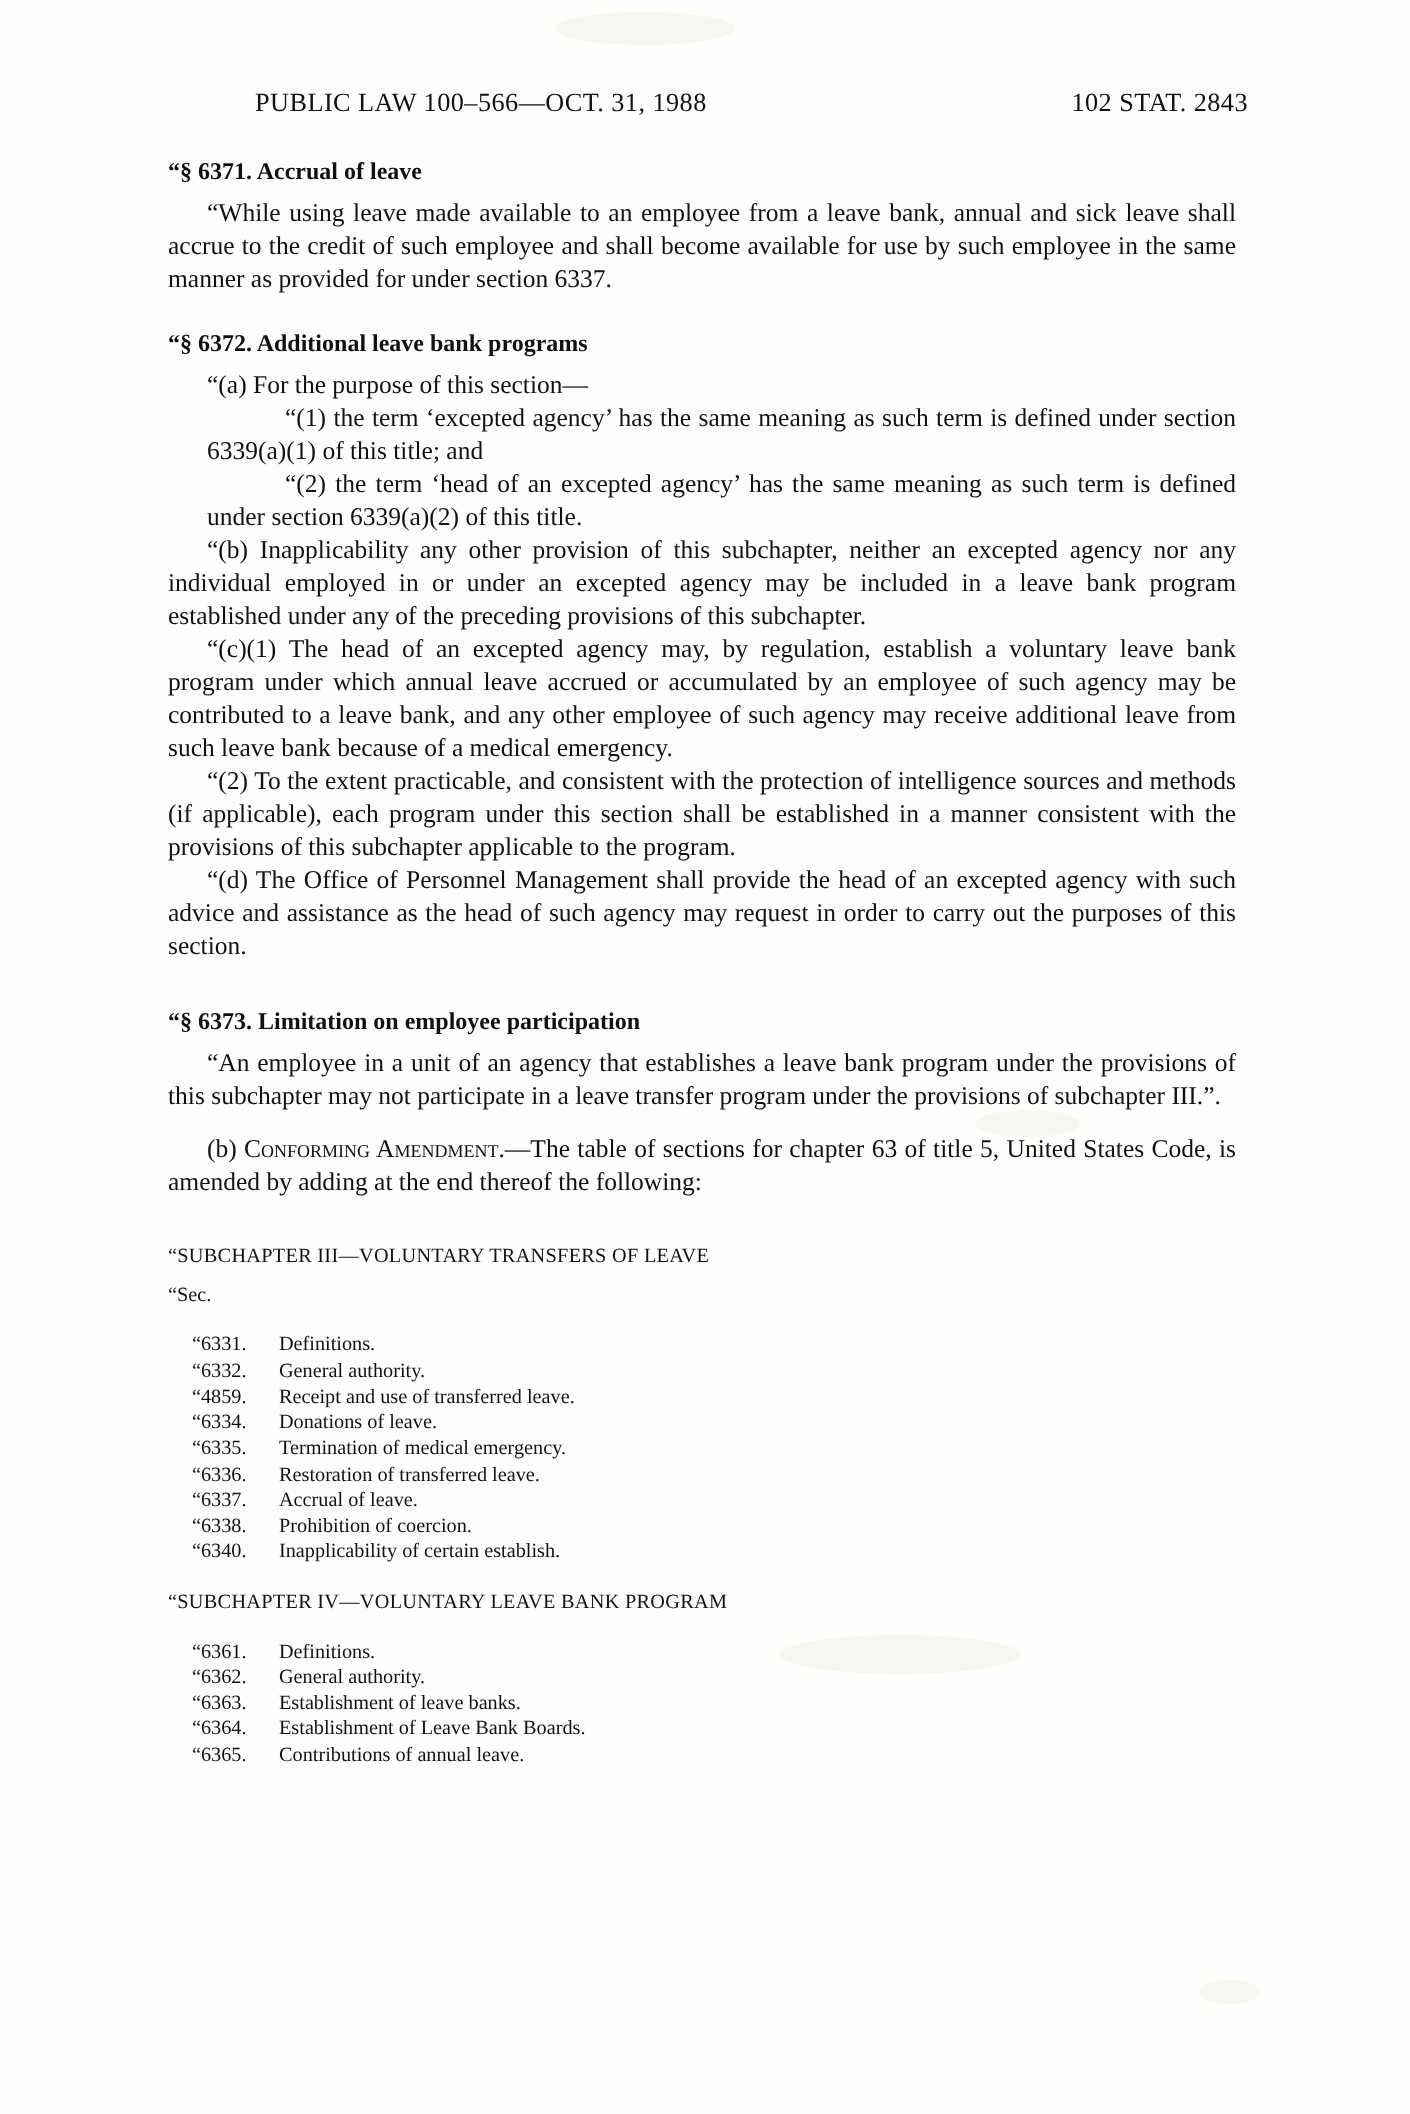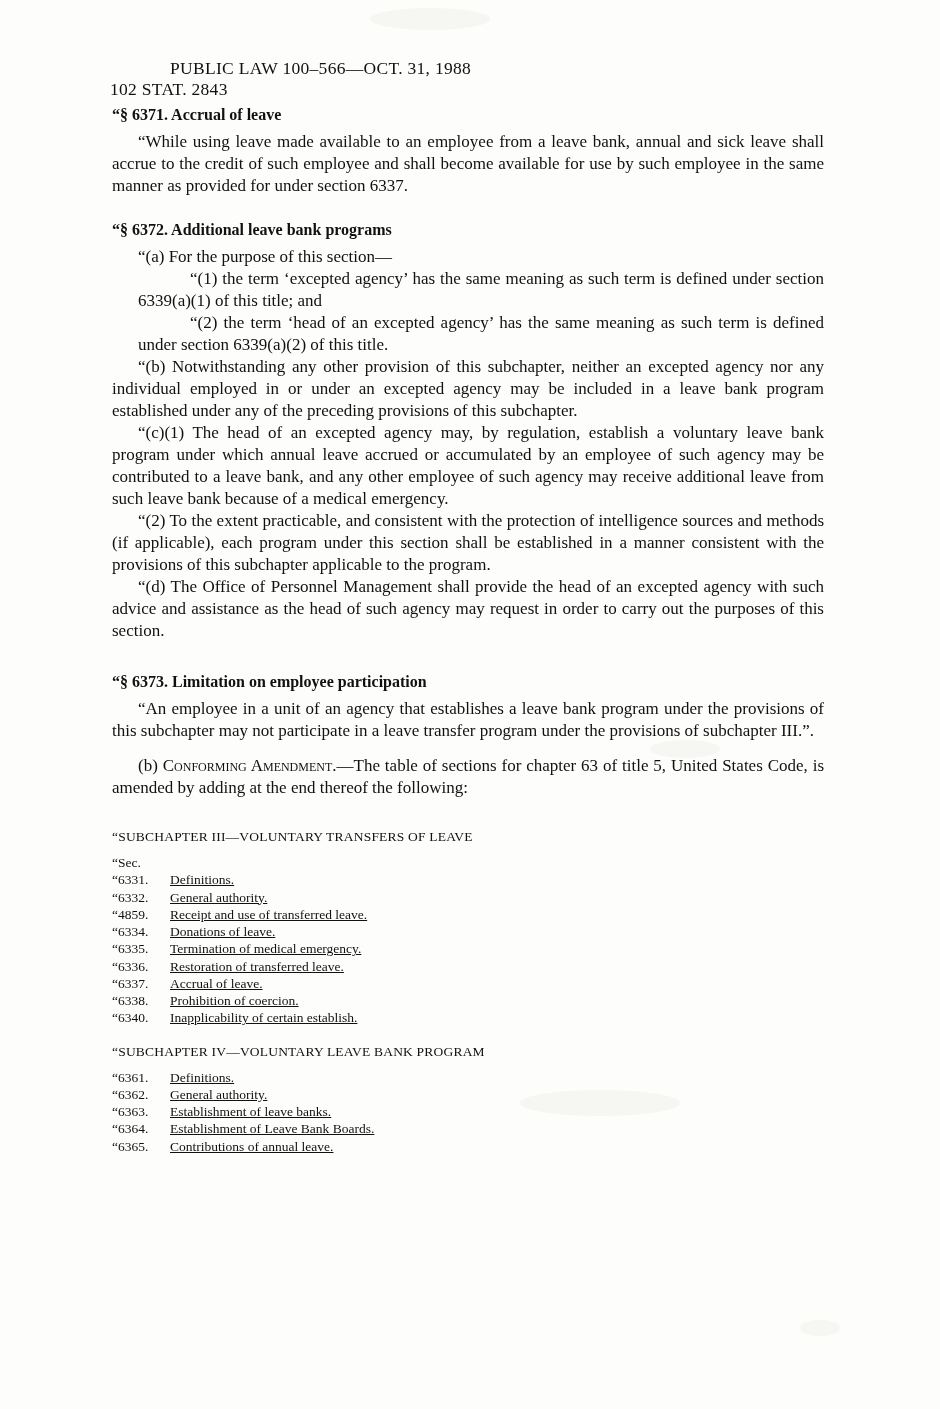--- a/index.html
+++ b/index.html
@@ -25,21 +25,20 @@
   .header {
     position: absolute;
     left: 110px;
     top: 58px;
     width: 730px;
     display: flex;
     justify-content: space-between;
     align-items: baseline;
     font-size: 17.5px;
     letter-spacing: 0.3px;
-    flex-direction: column;
   }
   .header .left {
     font-weight: normal;
     padding-left: 60px;
   }
   .header .right {
     padding-right: 8px;
   }
   .content {
     position: absolute;
@@ -82,26 +81,25 @@
   .toc-title {
     font-size: 13.5px;
     text-align: left;
     margin: 0 0 9px 0;
     letter-spacing: 0.2px;
   }
   .toc-title.second {
     margin-top: 17px;
   }
   .toc-list {
-    margin: 0;
+    margin: 16px;
     padding: 0;
     list-style: none;
     font-size: 13.5px;
     line-height: 1.28;
-    text-decoration: underline;
   }
   .toc-list li {
     white-space: nowrap;
     padding-left: 0px;
   }
   .toc-num {
     display: inline-block;
     width: 58px;
   }
   .toc-sec-label {
@@ -143,21 +141,21 @@
       <p class="body indent1">“While using leave made available to an employee from a leave bank, annual and sick leave shall accrue to the credit of such employee and shall become available for use by such employee in the same manner as provided for under section 6337.</p>
     </div>
 
     <div class="gap-sm"></div>
 
     <div class="sec-block">
       <h2 class="sec-head">“§ 6372. Additional leave bank programs</h2>
       <p class="body indent1">“(a) For the purpose of this section—</p>
       <p class="body indent2">“(1) the term ‘excepted agency’ has the same meaning as such term is defined under section 6339(a)(1) of this title; and</p>
       <p class="body indent3">“(2) the term ‘head of an excepted agency’ has the same meaning as such term is defined under section 6339(a)(2) of this title.</p>
-      <p class="body indent1">“(b) Notwithstanding any other provision of this subchapter, neither an excepted agency nor any individual employed in or under an excepted agency may be included in a leave bank program established under any of the preceding provisions of this subchapter.</p>
+      <p class="body indent1">“(b) Inapplicability any other provision of this subchapter, neither an excepted agency nor any individual employed in or under an excepted agency may be included in a leave bank program established under any of the preceding provisions of this subchapter.</p>
       <p class="body indent1">“(c)(1) The head of an excepted agency may, by regulation, establish a voluntary leave bank program under which annual leave accrued or accumulated by an employee of such agency may be contributed to a leave bank, and any other employee of such agency may receive additional leave from such leave bank because of a medical emergency.</p>
       <p class="body indent1">“(2) To the extent practicable, and consistent with the protection of intelligence sources and methods (if applicable), each program under this section shall be established in a manner consistent with the provisions of this subchapter applicable to the program.</p>
       <p class="body indent1">“(d) The Office of Personnel Management shall provide the head of an excepted agency with such advice and assistance as the head of such agency may request in order to carry out the purposes of this section.</p>
     </div>
 
     <div class="gap-md"></div>
 
     <div class="sec-block">
       <h2 class="sec-head">“§ 6373. Limitation on employee participation</h2>
       <p class="body indent1">“An employee in a unit of an agency that establishes a leave bank program under the provisions of this subchapter may not participate in a leave transfer program under the provisions of subchapter III.”.</p>

